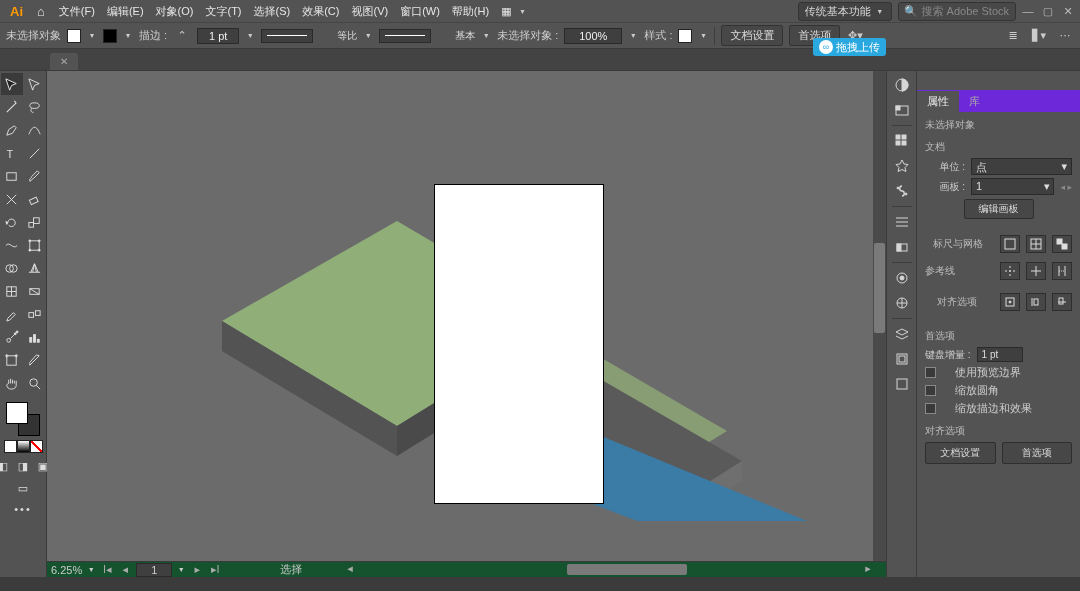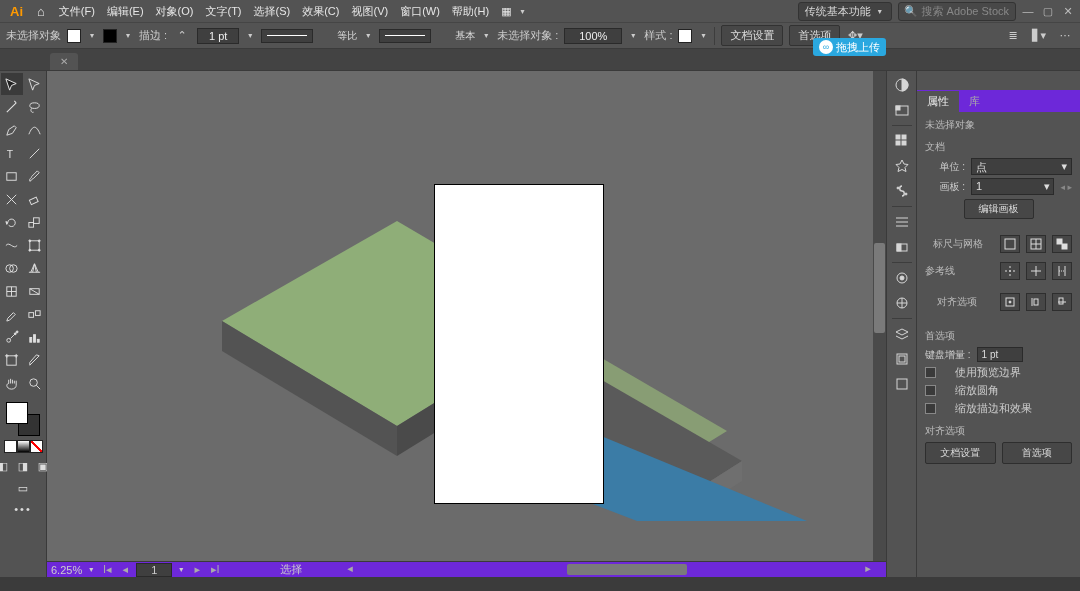--- a/index.html
+++ b/index.html
@@ -44,21 +44,21 @@
   .color-ctrl .bg{position:absolute;width:22px;height:22px;background:#333;border:1px solid #000;bottom:0;right:0;}
   .fsn-row{display:flex;gap:0;margin-top:4px;}
   .fsn{width:13px;height:13px;border:1px solid #222;}
   .mode-row{display:flex;gap:2px;margin-top:4px;}
   .mini-ic{width:18px;height:18px;display:flex;align-items:center;justify-content:center;color:#ddd;}
   .dots{margin-top:6px;color:#ddd;letter-spacing:2px;}
   
   .canvas-wrap{flex:1;background:#6b6b6b;position:relative;overflow:hidden;}
   .artboard{position:absolute;left:387px;top:113px;width:170px;height:320px;background:#fff;border:1px solid #000;z-index:5;}
   .iso-shape{position:absolute;z-index:1;}
-  .status{position:absolute;left:0;right:0;bottom:0;height:16px;background:#6d28d9;border-top:1px solid #3a3a3a;display:flex;align-items:center;padding:0 4px;gap:4px;color:#ccc;}
+  .status{position:absolute;left:0;right:0;bottom:0;height:16px;background:#14532d;border-top:1px solid #3a3a3a;display:flex;align-items:center;padding:0 4px;gap:4px;color:#ccc;}
   .status .nav-btn{width:14px;text-align:center;color:#aaa;cursor:pointer;}
   .status .artboard-num{width:36px;background:#3f3f3f;border:1px solid #2a2a2a;text-align:center;}
   .scrollbar-v{position:absolute;right:0;top:0;bottom:16px;width:13px;background:#4a4a4a;}
   .scrollbar-v .thumb{position:absolute;left:1px;right:1px;top:35%;height:90px;background:#7a7a7a;border-radius:2px;}
   .scrollbar-h{position:absolute;left:310px;right:13px;bottom:0;height:15px;}
   .scrollbar-h .thumb{position:absolute;top:2px;bottom:2px;left:210px;width:120px;background:#7a7a7a;border-radius:2px;}
   
   .dock{width:30px;background:#535353;border-left:1px solid #3a3a3a;display:flex;flex-direction:column;align-items:center;padding-top:4px;gap:5px;}
   .dock-ic{width:20px;height:20px;display:flex;align-items:center;justify-content:center;cursor:pointer;}
   .dock-ic svg{width:16px;height:16px;fill:#d6d6d6;stroke:#d6d6d6;}

